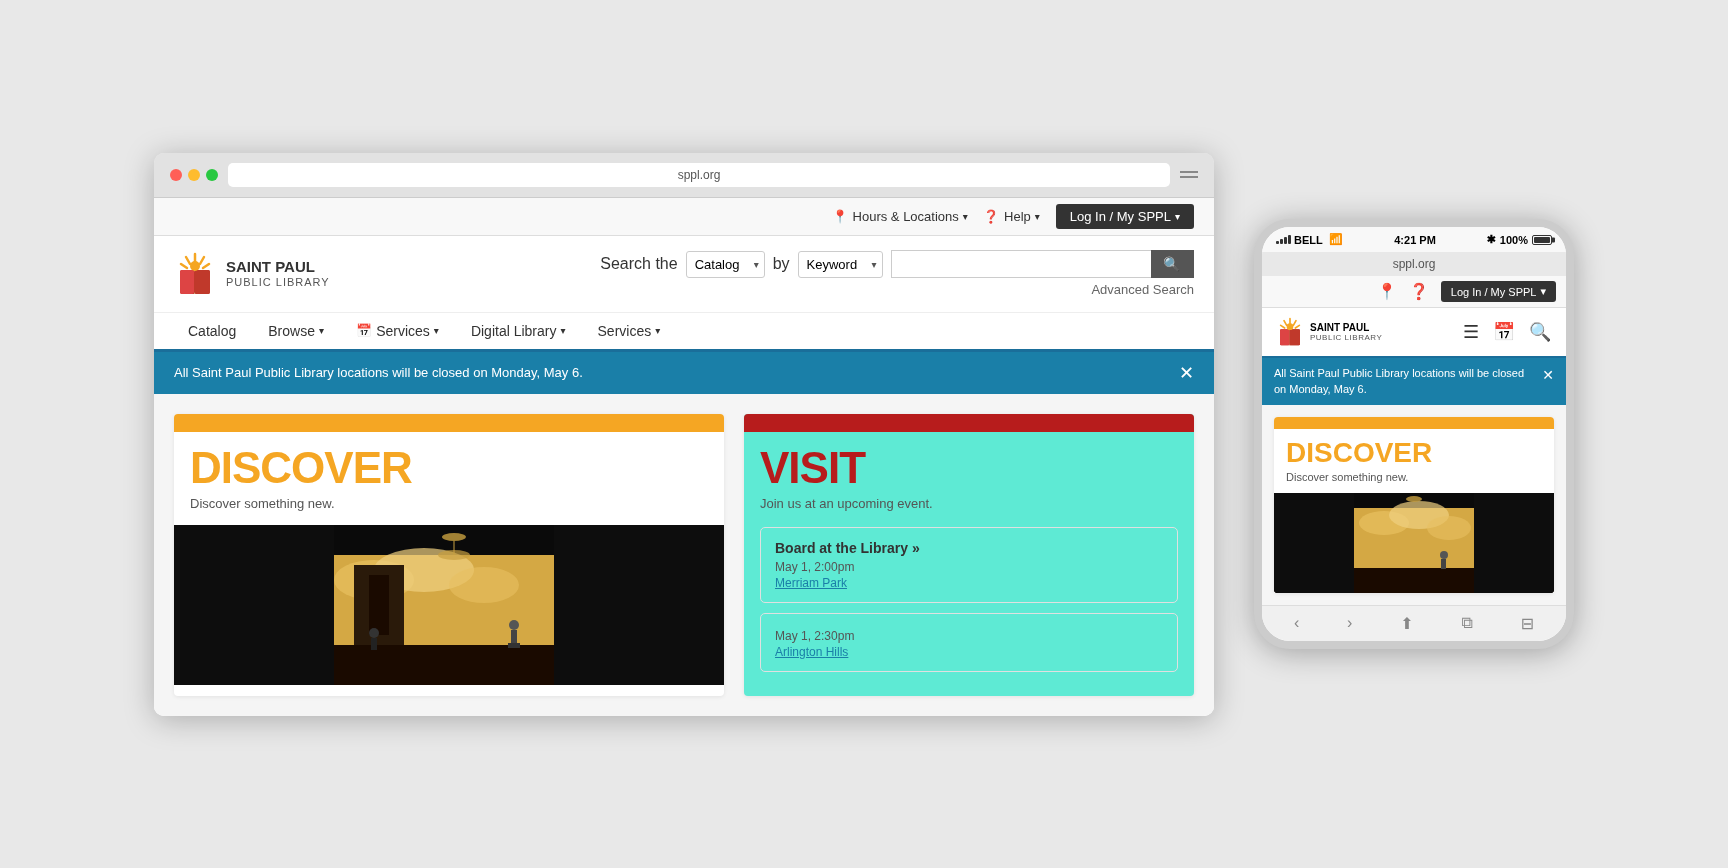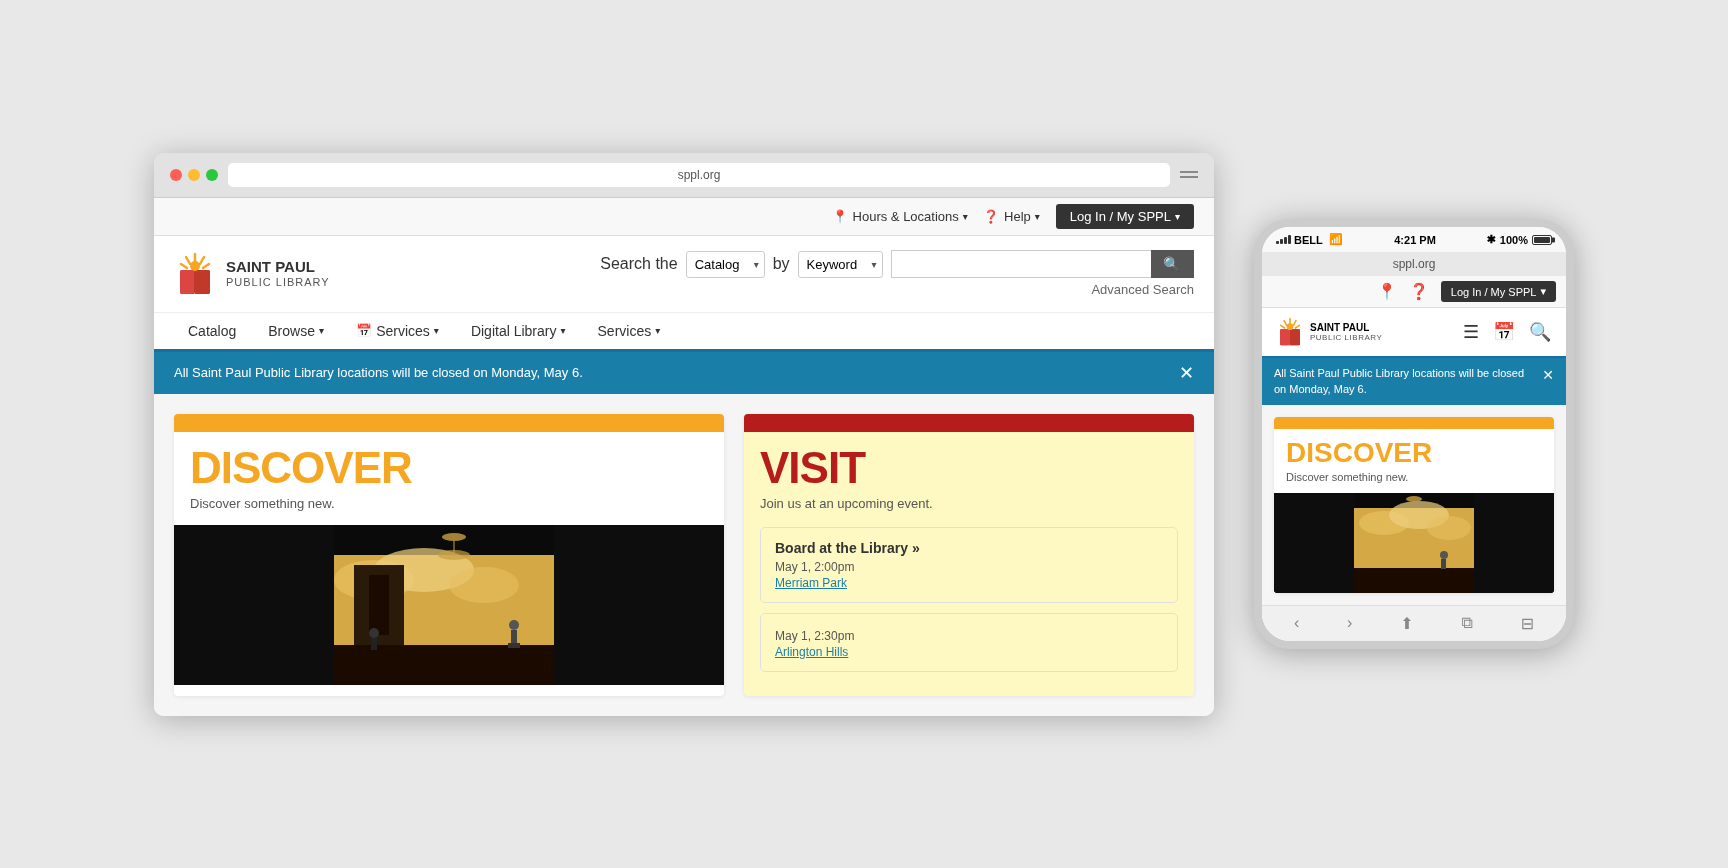--- a/index.html
+++ b/index.html
@@ -241,21 +241,21 @@
       height: 160px;
       background: #111;
       display: flex;
       align-items: center;
       justify-content: center;
       overflow: hidden;
       position: relative;
     }
 
     .visit-card {
-      background: #fef9c3;
+      background: #5eead4;
       border-radius: 4px;
       overflow: hidden;
       flex: 0.9;
       box-shadow: 0 1px 4px rgba(0,0,0,0.08);
     }
     .visit-card .card-top-bar {
       height: 18px;
       background: #b71c1c;
     }
     .visit-card .card-body { padding: 14px 16px; }

